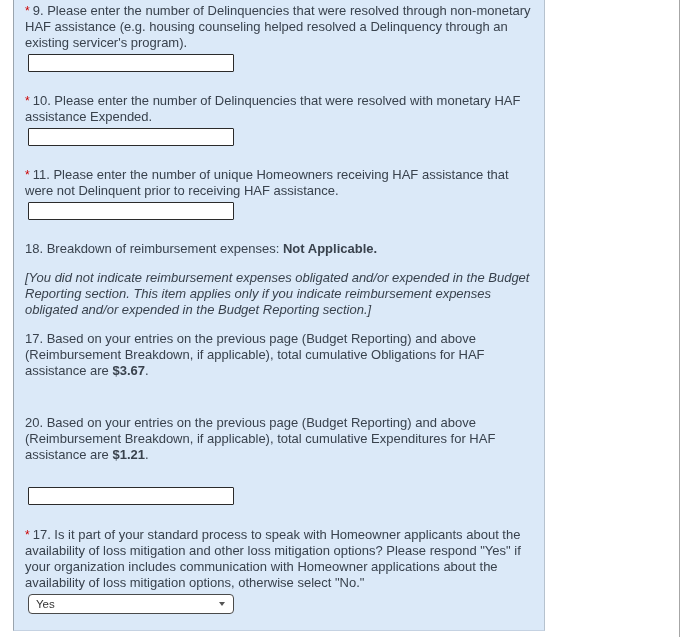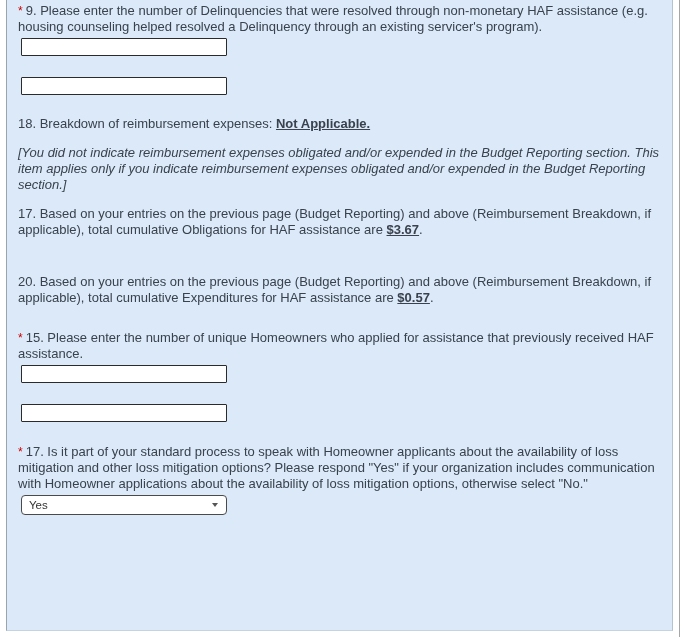--- a/index.html
+++ b/index.html
@@ -10,38 +10,38 @@
     --page-border:#9aa4ad;
   }
   *{box-sizing:border-box;}
   html,body{margin:0;padding:0;}
   body{
     width:681px;height:637px;overflow:hidden;background:#ffffff;
     font-family:"Liberation Sans","DejaVu Sans",sans-serif;
     color:var(--text);
   }
   .page{
-    margin-left:6px;
-    width:667px;height:631px;
+    margin-left:13px;
+    width:532px;height:631px;
     background:var(--page-bg);
     border-left:1px solid var(--page-border);
     border-right:1px solid #b6c2ce;
     border-bottom:1px solid #c5d2e2;
     padding:3px 10px 0 11px;
   }
   .rightline{
     position:fixed;top:0;right:1px;width:1px;height:637px;background:#a6a6a6;
   }
   .q{margin:0 0 21px 0;}
   .label{
     margin:0;
     font-size:13px;line-height:16px;
     color:var(--text);
   }
-  .label b{font-weight:bold;text-decoration:underline;}
+  .label b{font-weight:bold;}
   .star{
     color:var(--required);
     font-size:12px;
     margin-right:3px;
   }
   .note{margin-top:13px;font-style:italic;}
   .textbox{
     display:block;
     margin:3px 0 0 3px;
     width:206px;height:18px;
@@ -81,42 +81,43 @@
 
 <div class="rightline"></div>
 
 <main class="page">
 
   <section class="q" id="q9">
     <p class="label"><span class="star">*</span><span>9. Please enter the number of Delinquencies that were resolved through non-monetary HAF assistance (e.g. housing counseling helped resolved a Delinquency through an existing servicer's program).</span></p>
     <input type="text" class="textbox" aria-label="9. Please enter the number of Delinquencies that were resolved through non-monetary HAF assistance (e.g. housing counseling helped resolved a Delinquency through an existing servicer's program)." style="">
   </section>
 
+  <section class="q" id="q10">
+    <p class="label"><span class="star">*</span><span>10. Please enter the number of Delinquencies that were resolved with monetary HAF assistance Expended.</span></p>
+    <input type="text" class="textbox" aria-label="10. Please enter the number of Delinquencies that were resolved with monetary HAF assistance Expended." style="">
+  </section>
 
   <section class="q" id="q11">
+    <p class="label"><span class="star">*</span><span>11. Please enter the number of unique Homeowners receiving HAF assistance that were not Delinquent prior to receiving HAF assistance.</span></p>
     <input type="text" class="textbox" aria-label="11. Please enter the number of unique Homeowners receiving HAF assistance that were not Delinquent prior to receiving HAF assistance." style="">
   </section>
 
   <section class="q" id="q12">
     <p class="label"><span>18. Breakdown of reimbursement expenses: </span><b>Not Applicable.</b></p>
     <p class="label note">[You did not indicate reimbursement expenses obligated and/or expended in the Budget Reporting section. This item applies only if you indicate reimbursement expenses obligated and/or expended in the Budget Reporting section.]</p>
   </section>
 
   <section class="q" id="q13">
     <p class="label"><span>17. Based on your entries on the previous page (Budget Reporting) and above (Reimbursement Breakdown, if applicable), total cumulative Obligations for HAF assistance are </span><b>$3.67</b><span>.</span></p>
   </section>
 
   <section class="q" id="q14">
-    <p class="label"><span>20. Based on your entries on the previous page (Budget Reporting) and above (Reimbursement Breakdown, if applicable), total cumulative Expenditures for HAF assistance are </span><b>$0.57</b><span>.</span></p>
+    <p class="label"><span>20. Based on your entries on the previous page (Budget Reporting) and above (Reimbursement Breakdown, if applicable), total cumulative Expenditures for HAF assistance are </span><b>$1.21</b><span>.</span></p>
   </section>
 
-  <section class="q" id="q15">
-    <p class="label"><span class="star">*</span><span>15. Please enter the number of unique Homeowners who applied for assistance that previously received HAF assistance.</span></p>
-    <input type="text" class="textbox" aria-label="15. Please enter the number of unique Homeowners who applied for assistance that previously received HAF assistance." style="">
-  </section>
 
   <section class="q" id="q16">
     <input type="text" class="textbox" aria-label="16. Please enter the number of unique Homeowners that received assistance on more than one application. Num HO Assisted On Mult Apps (HAF)." style="">
   </section>
 
   <section class="q" id="q17">
     <p class="label"><span class="star">*</span><span>17. Is it part of your standard process to speak with Homeowner applicants about the availability of loss mitigation and other loss mitigation options? Please respond "Yes" if your organization includes communication with Homeowner applications about the availability of loss mitigation options, otherwise select "No."</span></p>
     <div class="dropdown">
       <span>Yes</span>
       <span class="caret"></span>

